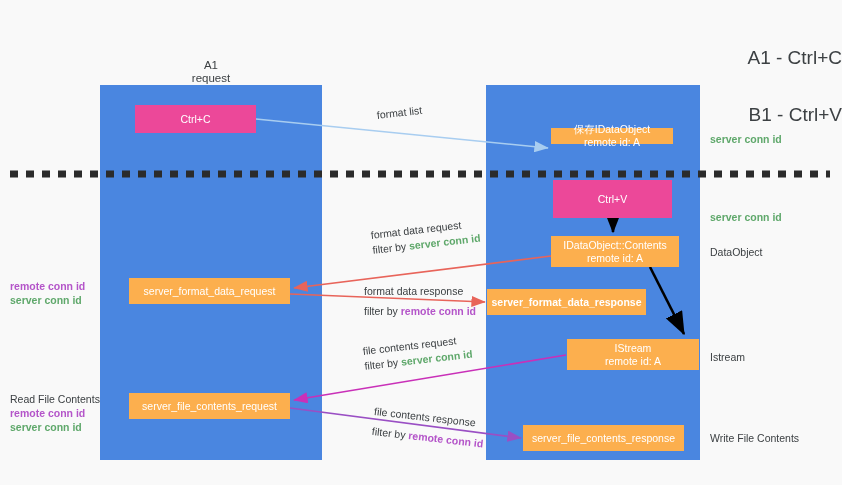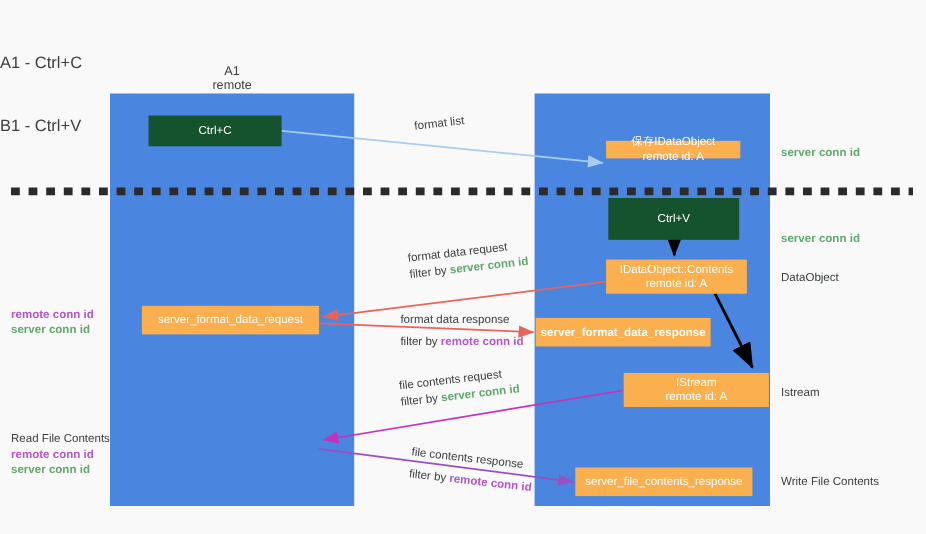--- a/index.html
+++ b/index.html
@@ -20,22 +20,22 @@
     inset: 0;
     width: 842px;
     height: 485px;
   }
   .abs { position: absolute; }
 
   
   .title {
     left: 0; top: 10px;
     width: 842px;
-    text-align: left;
-    font-size: 15px;
+    text-align: right;
+    font-size: 19px;
     line-height: 19px;
     color: #3c4043;
     white-space: pre;
   }
 
   
   .lane-head {
     text-align: center;
     font-size: 11.5px;
     line-height: 13px;
@@ -59,21 +59,21 @@
     display: flex;
     flex-direction: column;
     align-items: center;
     justify-content: center;
     color: #ffffff;
     font-size: 10.5px;
     line-height: 13px;
     text-align: center;
     z-index: 6;
   }
-  .box.green { background: #14532d; }
+  .box.green { background: #ec4899; }
   .box.orange { background: #fcaf4e; }
   .box .ln { display: block; white-space: nowrap; }
 
   
   .flow-label {
     font-size: 10.5px;
     line-height: 15px;
     color: #3c4043;
     white-space: nowrap;
     z-index: 7;
@@ -115,21 +115,21 @@
 
 <div id="stage">
 
   <div class="abs title">
     <div>A1 - Ctrl+C</div>
     <div>B1 - Ctrl+V</div>
   </div>
 
   <div class="abs lane-head" style="left:100px; top:59px; width:222px;">
     <span class="l1">A1</span>
-    <span class="l2">remote</span>
+    <span class="l2">request</span>
   </div>
 
   <div class="abs lane" id="lane-a1"></div>
   <div class="abs lane" id="lane-b1"></div>
 
   <svg id="wires" viewBox="0 0 842 485">
     <defs>
       <marker id="ah-blue" markerWidth="9" markerHeight="7" refX="8.5" refY="3.5" orient="auto">
         <polygon points="0 0, 9 3.5, 0 7" fill="#a8cdf0"></polygon>
       </marker>
@@ -190,20 +190,23 @@
 
   <div class="abs box orange" style="left:487px; top:289px; width:159px; height:26px;font-weight:bold;">
     <span class="ln">server_format_data_response</span>
   </div>
 
   <div class="abs box orange" style="left:567px; top:339px; width:132px; height:31px;">
     <span class="ln">IStream</span>
     <span class="ln">remote id: A</span>
   </div>
 
+  <div class="abs box orange" style="left:129px; top:393px; width:161px; height:26px;">
+    <span class="ln">server_file_contents_request</span>
+  </div>
 
   <div class="abs box orange" style="left:523px; top:425px; width:161px; height:26px;">
     <span class="ln">server_file_contents_response</span>
   </div>
 
   <div class="abs flow-label rot-up" style="left:376px; top:108px;">
     <span>format list</span>
   </div>
 
   <div class="abs flow-label rot-up" style="left:370px; top:228px;">

